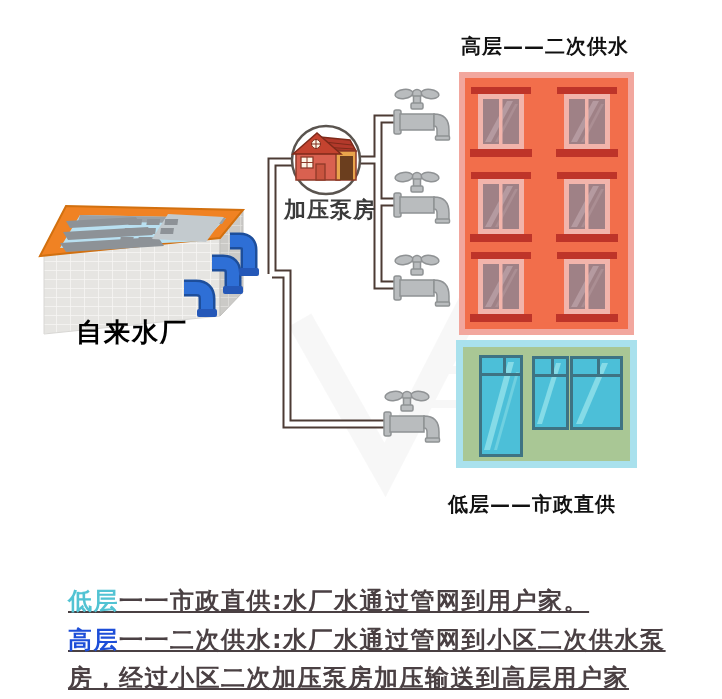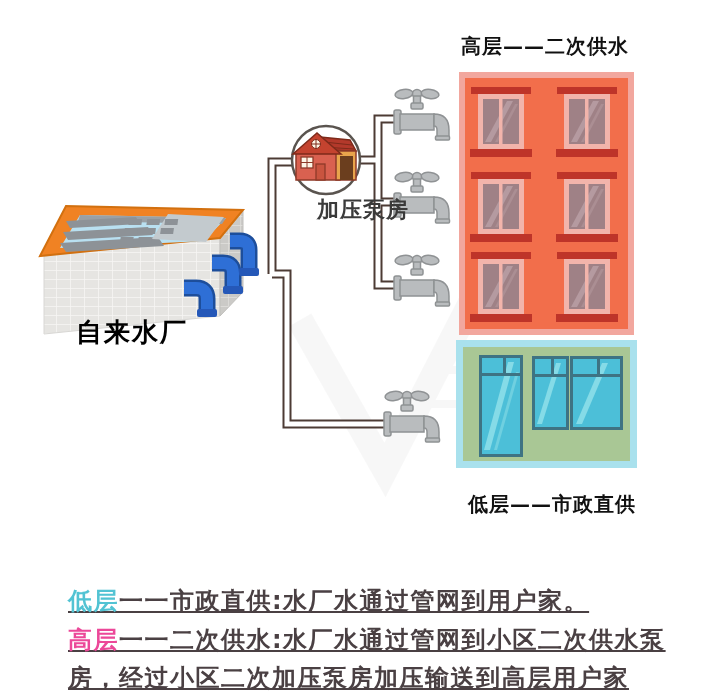--- a/index.html
+++ b/index.html
@@ -3,29 +3,29 @@
 <meta charset="utf-8">
 <style>
   html,body{margin:0;padding:0;background:#ffffff;}
   .stage{
     position:relative;width:722px;height:699px;background:#ffffff;overflow:hidden;
     font-family:"DejaVu Sans","Liberation Sans",sans-serif;
     border-radius:27px;
   }
   .lbl{position:absolute;white-space:nowrap;color:#111;font-weight:bold;}
   .lbl-highrise{left:461px;top:33px;font-size:20px;letter-spacing:1px;}
-  .lbl-lowrise{left:468px;top:491px;font-size:20px;letter-spacing:1px;}
+  .lbl-lowrise{left:448px;top:491px;font-size:20px;letter-spacing:1px;}
   .lbl-plant{left:76px;top:315px;font-size:26px;color:#000;letter-spacing:2px;text-align:right;}
-  .lbl-pump{left:284px;top:195px;font-size:22px;color:#3a3a3a;font-weight:600;letter-spacing:1px;margin-left:33px;}
+  .lbl-pump{left:284px;top:195px;font-size:22px;color:#3a3a3a;font-weight:600;letter-spacing:1px;}
   .caption{position:absolute;left:68px;font-size:24px;font-weight:bold;color:#4a4043;letter-spacing:1.5px;white-space:nowrap;text-decoration:underline;}
   .cap1{top:585px;}
   .cap2{top:624px;}
   .cap3{top:662px;}
   .term-teal{color:#52c3d3;}
-  .term-orange{color:#ec4899;margin-top:13px;}
+  .term-orange{color:#1d4ed8;margin-top:13px;}
   svg{position:absolute;left:0;top:0;}
 </style>
 </head>
 <body>
 
 <div class="stage">
 
   <svg width="722" height="699" viewBox="0 0 722 699">
     <defs>
       <pattern id="tilesLight" width="14" height="9" patternUnits="userSpaceOnUse">

